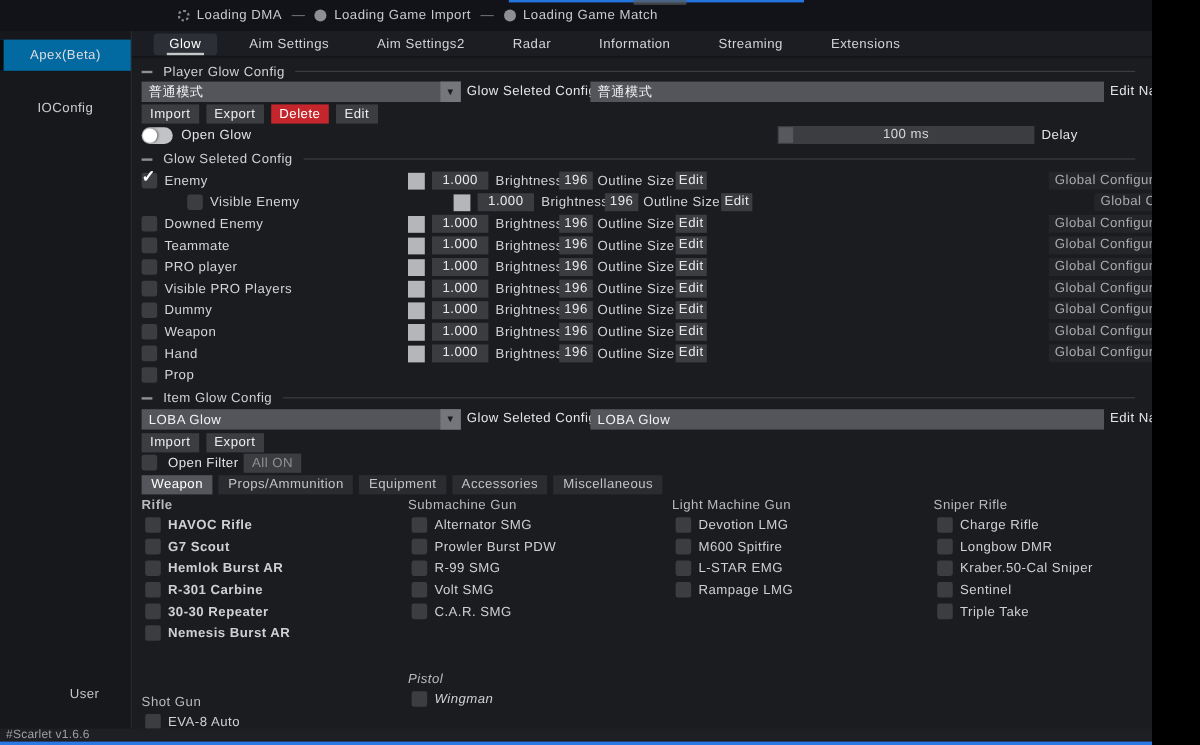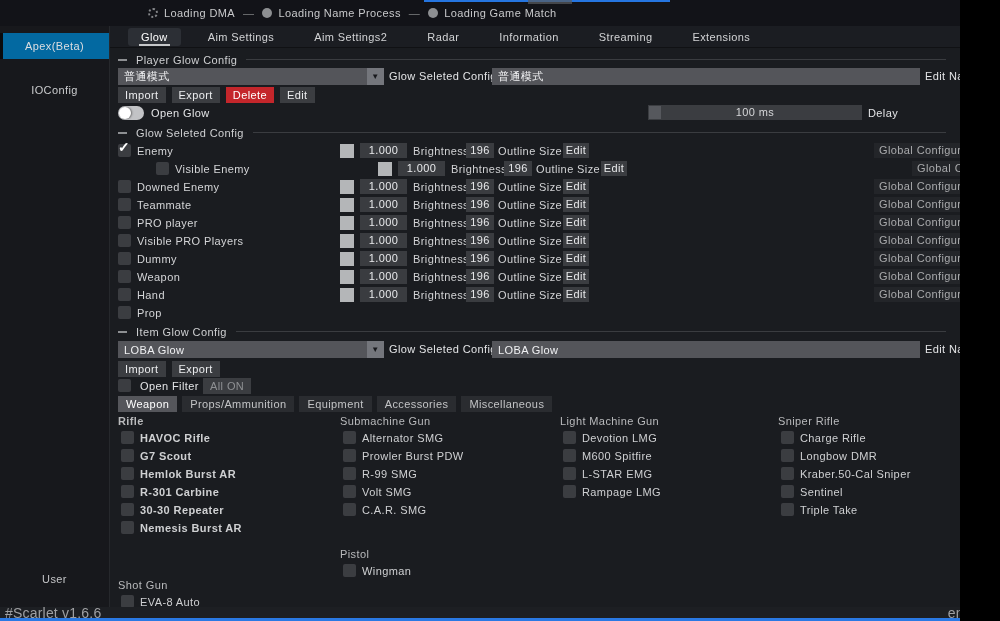--- a/index.html
+++ b/index.html
@@ -21,21 +21,21 @@
     border-bottom:1px solid #101114;display:flex;align-items:center;gap:14px;padding-left:18px}
   .tab{padding:3px 13px;color:#d2d3d5;position:relative;cursor:default}
   .tab.active{background:#2c2f35;border-radius:3px;color:#fff}
   .tab.active::after{content:"";position:absolute;left:11px;right:11px;bottom:0;height:2px;background:#c6c7c9}
   
   .sidebar{position:absolute;left:0;top:26px;width:110px;height:581px;background:#17181c;border-right:1px solid #26282c}
   .side-item{position:relative;height:26px;margin-top:7px;display:flex;align-items:center;justify-content:center;color:#cbccce}
   .side-item.active{background:#0369a1;color:#dcdde0}
   .side-item.active::before{content:"";position:absolute;left:0;top:0;width:3px;height:100%;background:#0a0b0d}
   .side-item + .side-item{margin-top:18px}
-  .side-footer{position:absolute;left:0;bottom:22px;width:100%;text-align:center;color:#c3c4c6}
+  .side-footer{position:absolute;left:16px;bottom:22px;width:100%;text-align:center;color:#c3c4c6}
   
   .sec{position:absolute;left:118px;right:14px;height:13px;display:flex;align-items:center;color:#cfd0d2;white-space:nowrap}
   .dash{width:9px;height:2px;background:#8d8f92;margin-right:9px;flex:none}
   .secline{flex:1;height:1px;background:#3a3c40;margin-left:9px}
   
   .lbl{position:absolute;white-space:nowrap;color:#e3e4e6}
   .dd{position:absolute;height:17px;background:#54555a;display:flex;align-items:center;color:#f0f1f3;padding-left:6px}
   .arrowbox{width:17px;height:17px;background:#74767c;color:#17181c;display:flex;align-items:center;
     justify-content:center;font-size:8px;margin-left:auto;flex:none}
   .arrowbox.sm{width:15px;height:15px;background:#54565a}
@@ -74,39 +74,39 @@
   .cattab.active{background:#55565b;color:#fff}
   .wcol{position:absolute;width:218px}
   .whead{height:17px;line-height:17px;color:#b9babc}
   .witem{position:relative;height:18px;padding-left:22px;line-height:16px;color:#cfd0d2;white-space:nowrap}
   .witem .cb{position:absolute;left:3px;top:1px}
   
   .sb-track{position:absolute;left:986px;top:48px;width:5px;height:559px;background:#202226}
   .sb-thumb{position:absolute;left:987px;top:58px;width:3px;height:247px;background:#c9cacd}
   .redge{position:absolute;left:993px;top:26px;width:7px;height:581px;background:#121419}
   
-  .statusbar{position:absolute;left:0;top:607px;width:1000px;height:11px;background:#1d1f23;font-size:14px;
+  .statusbar{position:absolute;left:0;top:607px;width:1000px;height:11px;background:#1d1f23;font-size:10px;
     letter-spacing:.2px;color:#9fa0a3;display:flex;justify-content:space-between;align-items:center;padding:0 5px}
   .bluebar{position:absolute;left:0;top:618px;width:1000px;height:3px;background:#2a79e4}
 </style>
 </head>
 <body>
 
 <div class="window">
 
   <div class="titlebar">
     <div class="lsteps">
         <span class="lstep">
           <span class="spin"></span>
           <span>Loading DMA</span>
         </span>
         <span class="lsep">—</span>
         <span class="lstep">
           <span class="ldot"></span>
-          <span>Loading Name Process</span>
+          <span>Loading Game Import</span>
         </span>
         <span class="lsep">—</span>
         <span class="lstep">
           <span class="ldot"></span>
           <span>Loading Game Match</span>
         </span>
       </div>
     <span class="peek"></span>
     <span class="peektxt"></span>
     <span class="windot" style="left: 961px; background: rgb(208, 165, 31);" title="spinner"></span>
@@ -368,21 +368,21 @@
         <div class="witem"><span class="cb"></span><span class="wlabel">Charge Rifle</span></div>
         <div class="witem"><span class="cb"></span><span class="wlabel">Longbow DMR</span></div>
         <div class="witem"><span class="cb"></span><span class="wlabel">Kraber.50-Cal Sniper</span></div>
         <div class="witem"><span class="cb"></span><span class="wlabel">Sentinel</span></div>
         <div class="witem"><span class="cb"></span><span class="wlabel">Triple Take</span></div>
       </div>
       <div class="wcol" style="left: 118px; top: 577px;">
         <div class="whead">Shot Gun</div>
         <div class="witem"><span class="cb"></span><span class="wlabel">EVA-8 Auto</span></div>
       </div>
-      <div class="wcol" style="left: 340px; top: 546px;">
+      <div class="wcol" style="left: 340px; top: 558px; font-style: italic;">
         <div class="whead">Pistol</div>
         <div class="witem"><span class="cb"></span><span class="wlabel">Wingman</span></div>
       </div>
     </div>
 
   <div class="redge"></div>
   <div class="sb-track"></div>
   <div class="sb-thumb"></div>
 
   <div class="statusbar">

